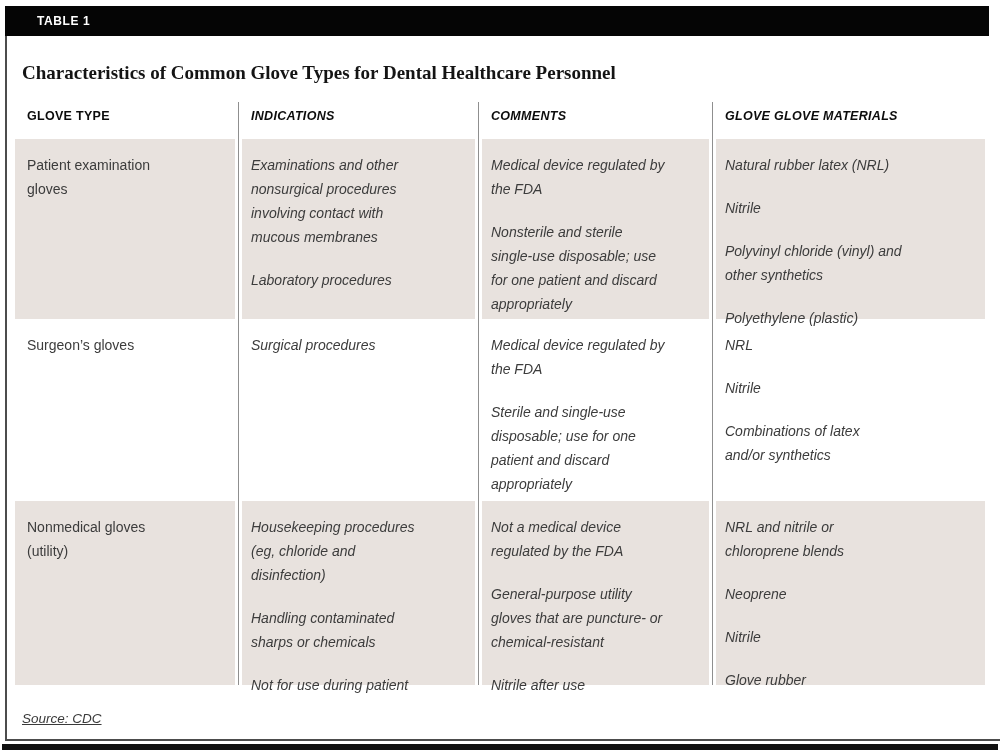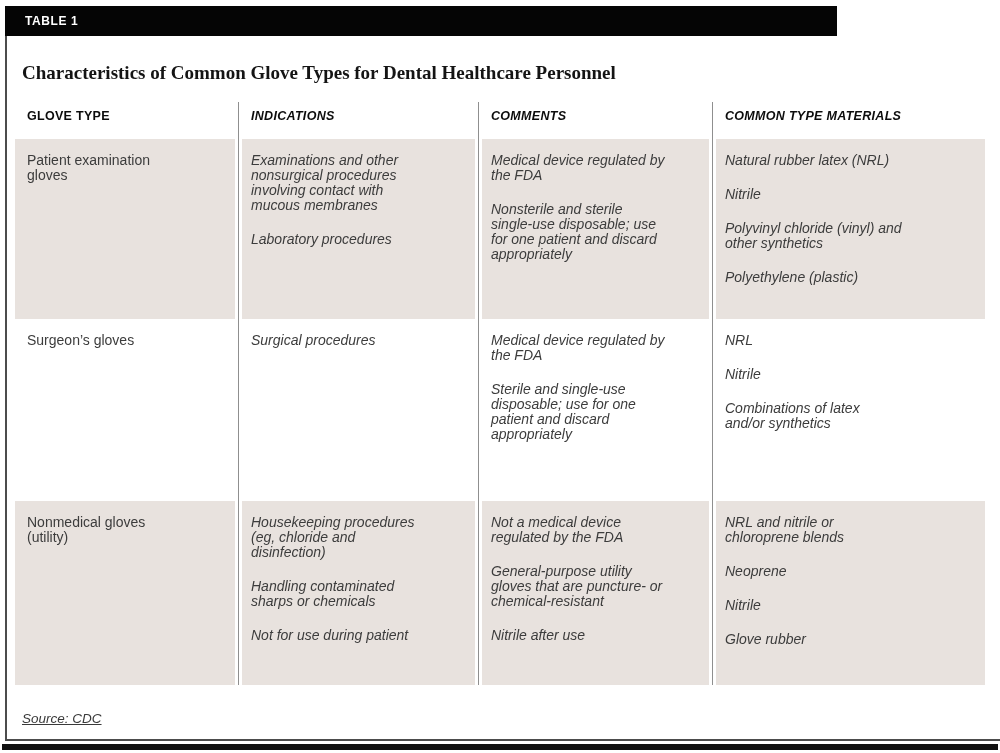--- a/index.html
+++ b/index.html
@@ -1,32 +1,32 @@
 <!DOCTYPE html>
 <html><head>
 <meta charset="utf-8">
 <style>
   html,body{margin:0;padding:0;background:#ffffff;}
   .page{position:relative;width:1000px;height:753px;background:#ffffff;overflow:hidden;
         font-family:"Liberation Sans",sans-serif;}
-  .topbar{position:absolute;left:5px;top:6px;width:832px;height:30px;background:#050505;
-          display:flex;align-items:center;box-sizing:border-box;padding-left:20px;}
+  .topbar{position:absolute;left:5px;top:6px;width:984px;height:30px;background:#050505;
+          display:flex;align-items:center;box-sizing:border-box;padding-left:32px;}
   .topbar-label{color:#ffffff;font-size:12px;font-weight:bold;letter-spacing:.6px;}
   .content{position:absolute;left:5px;top:36px;width:998px;height:705px;box-sizing:border-box;
            background:#ffffff;border-left:2px solid #4c4c4c;border-right:2px solid #4c4c4c;
            border-bottom:2px solid #4c4c4c;padding:0 8px;}
   .title{margin:25px 0 0 7px;font-family:"Liberation Serif",serif;font-weight:bold;
          font-size:19px;line-height:24px;color:#141414;}
   .grid{margin-top:17px;width:970px;display:grid;
         grid-template-columns:223px 240px 234px 273px;
         grid-template-rows:37px 180px 182px 184px;}
   .hcell{box-sizing:border-box;padding:7px 10px 0 12px;font-size:12.5px;font-weight:bold;
          letter-spacing:.3px;color:#0c0c0c;}
   .cell{position:relative;box-sizing:border-box;padding:14px 14px 0 12px;
-        font-size:14px;line-height:15px;color:#3c3c3c;}
+        font-size:14px;line-height:24px;color:#3c3c3c;}
   .cell.col1{padding-right:60px;}
   .col2,.col3,.col4{border-left:1px solid #8f8f8f;font-style:italic;}
   .shaded::before{content:"";position:absolute;top:0;bottom:0;left:3px;right:3px;
                   background:#e8e2de;z-index:0;}
   .shaded.col1::before{left:0;right:3px;}
   .shaded.col4::before{left:3px;right:0;}
   .cell p{position:relative;z-index:1;margin:0 0 19px 0;white-space:pre-line;}
   .source{margin:26px 0 0 7px;font-size:13.5px;font-style:italic;color:#3a3a3a;text-decoration:underline;}
   .bottombar{position:absolute;left:2px;top:744px;width:996px;height:6px;background:#111111;}
 </style>
@@ -41,21 +41,21 @@
 
   <div class="content">
 
     <div class="title">Characteristics of Common Glove Types for Dental Healthcare Personnel</div>
 
     <div class="grid">
 
       <div class="hcell col1">GLOVE TYPE</div>
       <div class="hcell col2">INDICATIONS</div>
       <div class="hcell col3">COMMENTS</div>
-      <div class="hcell col4">COMMON TYPE MATERIALS</div>
+      <div class="hcell col4">GLOVE GLOVE MATERIALS</div>
 
       <div class="cell col1 shaded">
         <p>Patient examination
 gloves</p>
       </div>
       <div class="cell col2 shaded">
         <p>Examinations and other
 nonsurgical procedures
 involving contact with
 mucous membranes</p>

